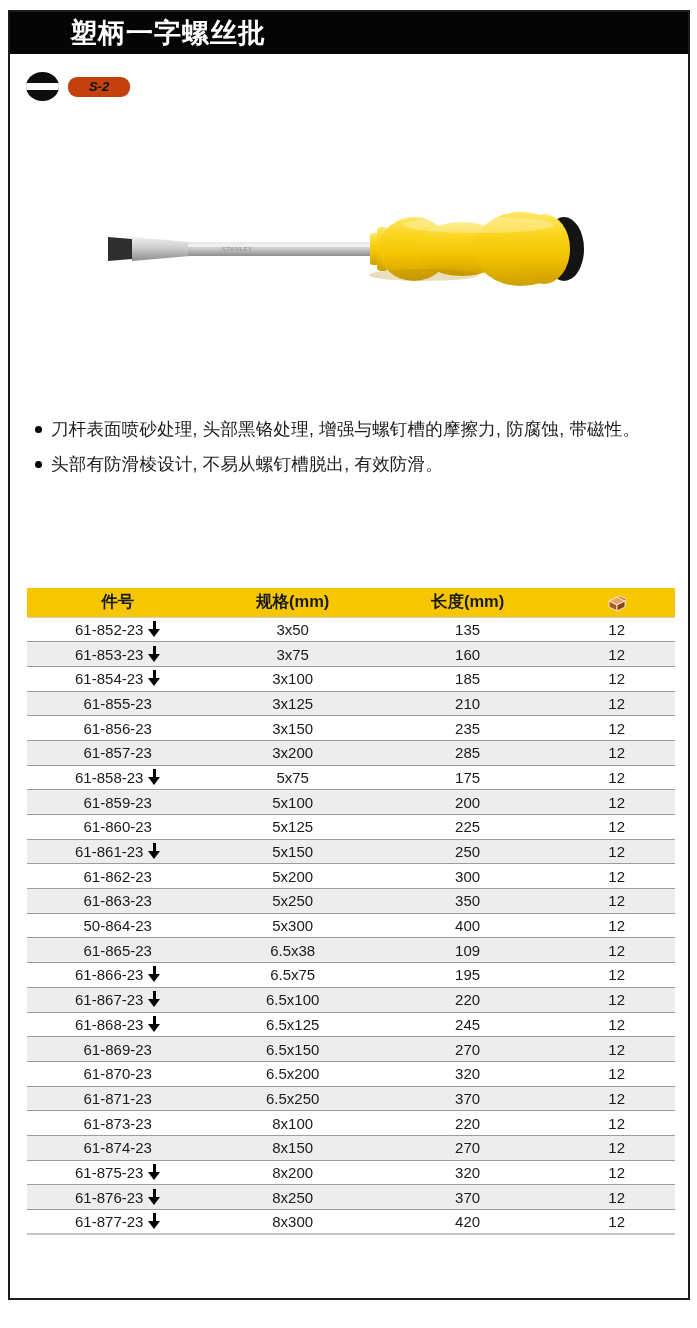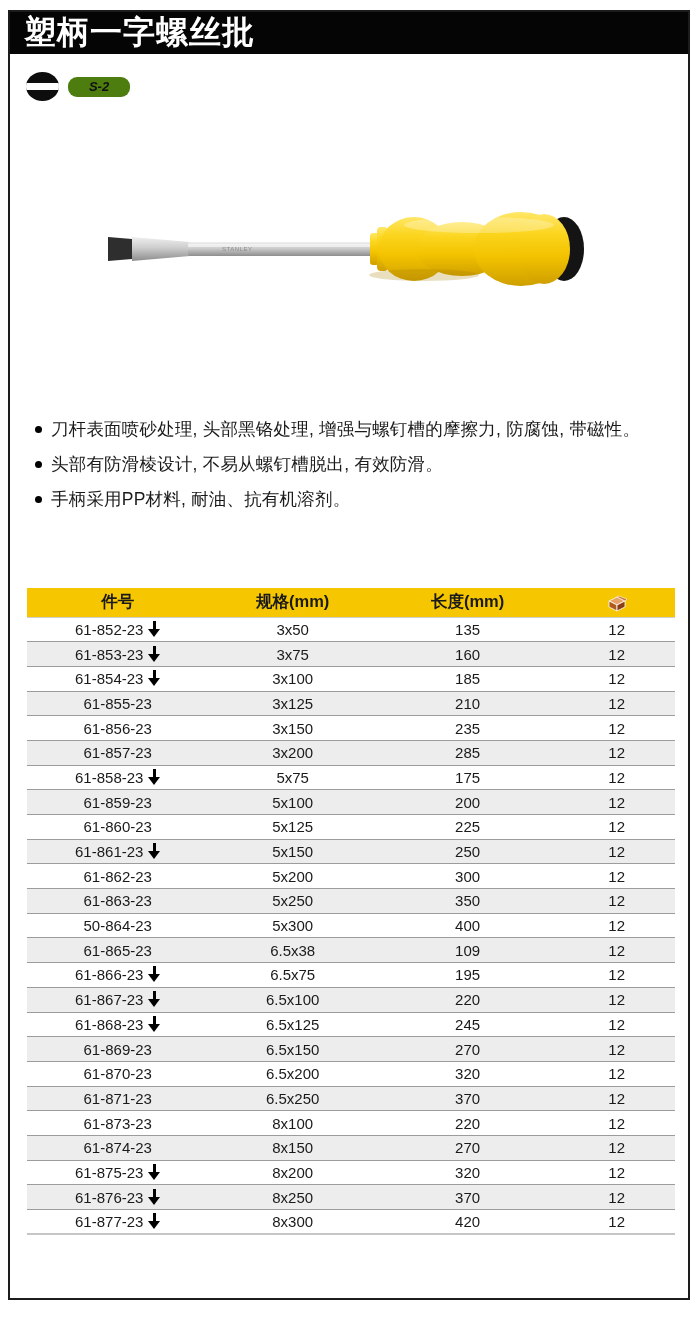--- a/index.html
+++ b/index.html
@@ -4,28 +4,28 @@
 <style>
   * { margin:0; padding:0; box-sizing:border-box; }
   html,body { background:#fff; width:697px; height:1328px;
     font-family:"Liberation Sans","DejaVu Sans",sans-serif; color:#1a1a1a; }
   .canvas { position:relative; width:697px; height:1328px; background:#fff; overflow:hidden; }
 
   .sheet { position:absolute; left:8px; top:10px; width:682px; height:1290px;
     border:2px solid #1c1c1c; background:#fff; }
 
   .titlebar { height:42px; background:#050505; display:flex; align-items:center; padding-left:14px; }
-  .titlebar h1 { color:#fff; font-size:32px; font-weight:bold; letter-spacing:1px; }
+  .titlebar h1 { color:#fff; font-size:27px; font-weight:bold; letter-spacing:1px;margin-left:46px; }
 
   .badge-row { position:absolute; left:16px; top:60px; display:flex; align-items:center; gap:9px; }
   .slot-icon { width:33px; height:29px; background:#0d0d0d; border-radius:50%;
     position:relative; overflow:hidden; flex:0 0 auto; }
   .slot-icon::after { content:""; position:absolute; left:-2px; right:-2px; top:50%;
     margin-top:-3.5px; height:7px; background:#fff; }
-  .s2-badge { background:#4d7c0f; height:20px; min-width:62px; border-radius:9px;
+  .s2-badge { background:#c2410c; height:20px; min-width:62px; border-radius:9px;
     display:flex; align-items:center; justify-content:center;
     font-style:italic; font-weight:bold; font-size:13px; color:#101010; padding:0 12px; }
 
   .figure { position:absolute; left:84px; top:183px; width:506px; height:112px; }
 
   .features { position:absolute; left:24px; top:402px; width:644px; list-style:none; }
   .features li { position:relative; padding-left:17px; font-size:17.5px; line-height:1.82;
     margin-bottom:3px; letter-spacing:0.2px; }
   .features li::before { content:""; position:absolute; left:1px; top:12px; width:7px; height:7px;
     border-radius:50%; background:#000; }
@@ -100,21 +100,20 @@
           <ellipse cx="450" cy="54" rx="26" ry="35"></ellipse>
         </g>
         <ellipse cx="385" cy="30" rx="75" ry="8" fill="#ffffff" opacity="0.28"></ellipse>
         <ellipse cx="330" cy="80" rx="55" ry="6" fill="#a87f00" opacity="0.25"></ellipse>
       </svg>
     </div>
 
     <ul class="features">
         <li>刀杆表面喷砂处理, 头部黑铬处理, 增强与螺钉槽的摩擦力, 防腐蚀, 带磁性。</li>
         <li>头部有防滑棱设计, 不易从螺钉槽脱出, 有效防滑。</li>
-        <li>手柄采用PP材料, 耐油、抗有机溶剂。</li>
       </ul>
 
     <table class="spec">
       <colgroup>
           <col class="c1">
           <col class="c2">
           <col class="c3">
           <col class="c4">
         </colgroup>
       <thead>

